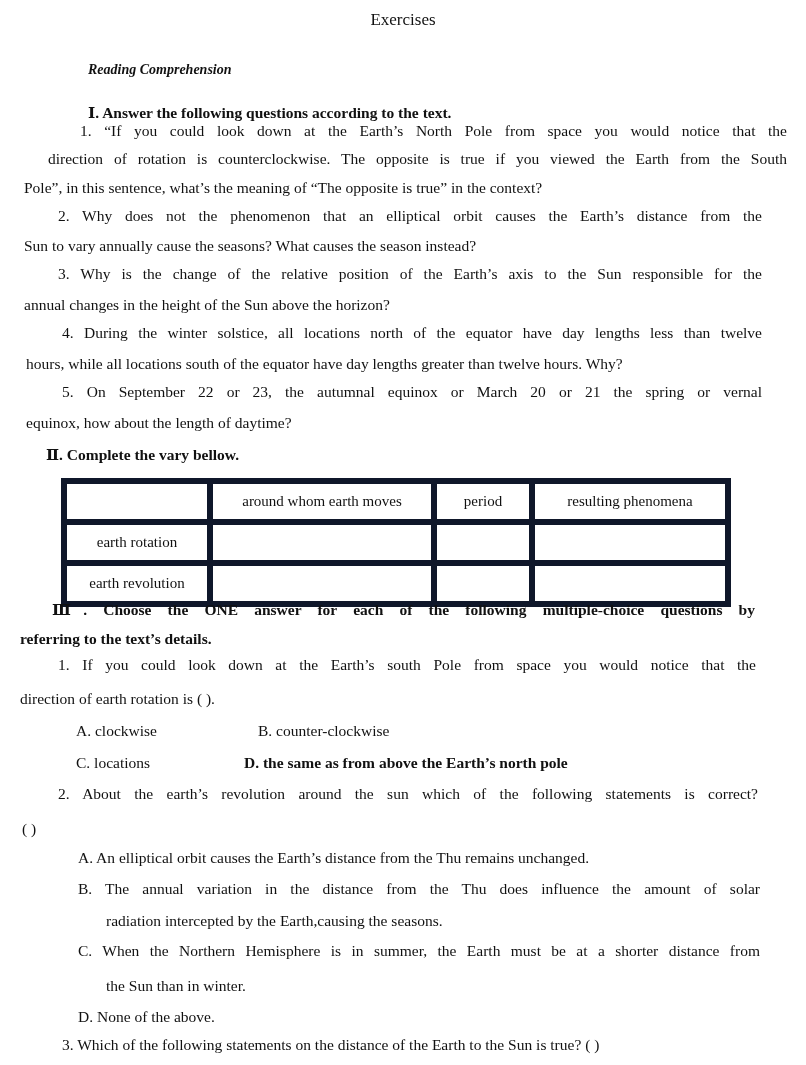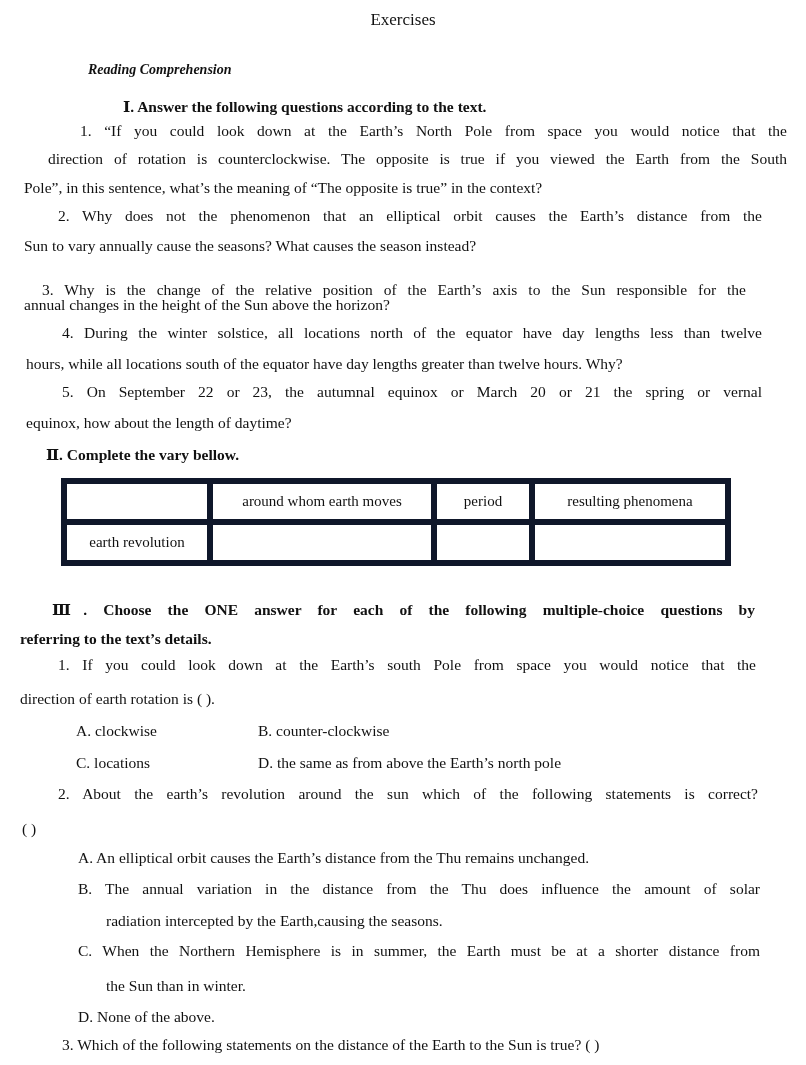--- a/index.html
+++ b/index.html
@@ -14,65 +14,71 @@
   table.grid { position:absolute; left:61px; top:478px; border-collapse:collapse;
                border:2px solid #111; font-size:15px; }
   table.grid td { border:6px solid #0f172a; text-align:center; height:35px; padding:0; }
 </style>
 </head>
 <body>
 
 <div class="abs title">Exercises</div>
 <div class="abs subtitle">Reading Comprehension</div>
 
-<div class="abs sec" style="top:97px;left:88px;margin-left:35px;">Ⅰ. Answer the following questions according to the text.</div>
+<div class="abs sec" style="top:103px;left:88px;">Ⅰ. Answer the following questions according to the text.</div>
 <div class="abs line just" style="top:122px;left:80px;width:707px;">1. “If you could look down at the Earth’s North Pole from space you would notice that the</div>
 <div class="abs line just" style="top:150px;left:48px;width:739px;">direction of rotation is counterclockwise. The opposite is true if you viewed the Earth from the South</div>
 <div class="abs line" style="top:179px;left:24px;">Pole”, in this sentence, what’s the meaning of “The opposite is true” in the context?</div>
 
 <div class="abs line just" style="top:207px;left:58px;width:704px;">2. Why does not the phenomenon that an elliptical orbit causes the Earth’s distance from the</div>
 <div class="abs line" style="top:237px;left:24px;">Sun to vary annually cause the seasons?  What causes the season instead?</div>
 
-<div class="abs line just" style="top:265px;left:42px;width:704px;margin-top:16px;">3. Why is the change of the relative position of the Earth’s axis to the Sun responsible for the</div>
+<div class="abs line just" style="top:265px;left:58px;width:704px;">3. Why is the change of the relative position of the Earth’s axis to the Sun responsible for the</div>
 <div class="abs line" style="top:296px;left:24px;">annual changes in the height of the Sun above the horizon?</div>
 
 <div class="abs line just" style="top:324px;left:62px;width:700px;">4. During the winter solstice, all locations north of the equator have day lengths less than twelve</div>
 <div class="abs line" style="top:355px;left:26px;">hours, while all locations south of the equator have day lengths greater than twelve hours. Why?</div>
 
 <div class="abs line just" style="top:383px;left:62px;width:700px;">5. On September 22 or 23, the autumnal equinox or March 20 or 21 the spring or vernal</div>
 <div class="abs line" style="top:414px;left:26px;">equinox,  how about the length of daytime?</div>
 
 <div class="abs sec" style="top:445px;left:46px;">Ⅱ. Complete the vary bellow.</div>
 
 <table class="grid">
   <tbody>
       <tr>
     <td style="width:140px;"></td>
     <td style="width:218px;">around whom earth moves</td>
     <td style="width:92px;">period</td>
     <td style="width:190px;">resulting phenomena</td>
   </tr>
   <tr>
+    <td>earth rotation</td>
+    <td></td>
+    <td></td>
+    <td></td>
+  </tr>
+  <tr>
     <td>earth revolution</td>
     <td></td>
     <td></td>
     <td></td>
   </tr>
 </tbody>
   </table>
 
 <div class="abs sec just" style="top:600px;left:52px;width:703px;">Ⅲ. Choose the ONE answer for each of the following multiple-choice questions by</div>
 <div class="abs sec" style="top:630px;left:20px;">referring to the text’s details.</div>
 
 <div class="abs line just" style="top:656px;left:58px;width:698px;">1. If you could look down at the Earth’s south Pole from space you would notice that the</div>
 <div class="abs line" style="top:690px;left:20px;">direction of earth rotation is (     ).</div>
 <div class="abs line" style="top:722px;left:76px;">A. clockwise</div>
 <div class="abs line" style="top:722px;left:258px;">B. counter-clockwise</div>
 <div class="abs line" style="top:754px;left:76px;">C. locations</div>
-<div class="abs line" style="top:754px;left:258px;">D. the same as from above the Earth’s north pole</div>
+<div class="abs line" style="top:754px;left:244px;font-weight:bold;">D. the same as from above the Earth’s north pole</div>
 
 <div class="abs line just" style="top:785px;left:58px;width:700px;">2. About the earth’s revolution around the sun which of the following statements is correct?</div>
 <div class="abs line" style="top:820px;left:22px;">(    )</div>
 <div class="abs line" style="top:849px;left:78px;">A. An elliptical orbit causes the Earth’s distance from the Thu remains unchanged.</div>
 <div class="abs line just" style="top:880px;left:78px;width:682px;">B. The annual variation in the distance from the Thu does influence the amount of solar</div>
 <div class="abs line" style="top:912px;left:106px;">radiation intercepted by the Earth,causing the seasons.</div>
 <div class="abs line just" style="top:942px;left:78px;width:682px;">C. When the Northern Hemisphere is in summer, the Earth must be at a shorter distance from</div>
 <div class="abs line" style="top:977px;left:106px;">the Sun than in winter.</div>
 <div class="abs line" style="top:1008px;left:78px;">D. None of the above.</div>
 

